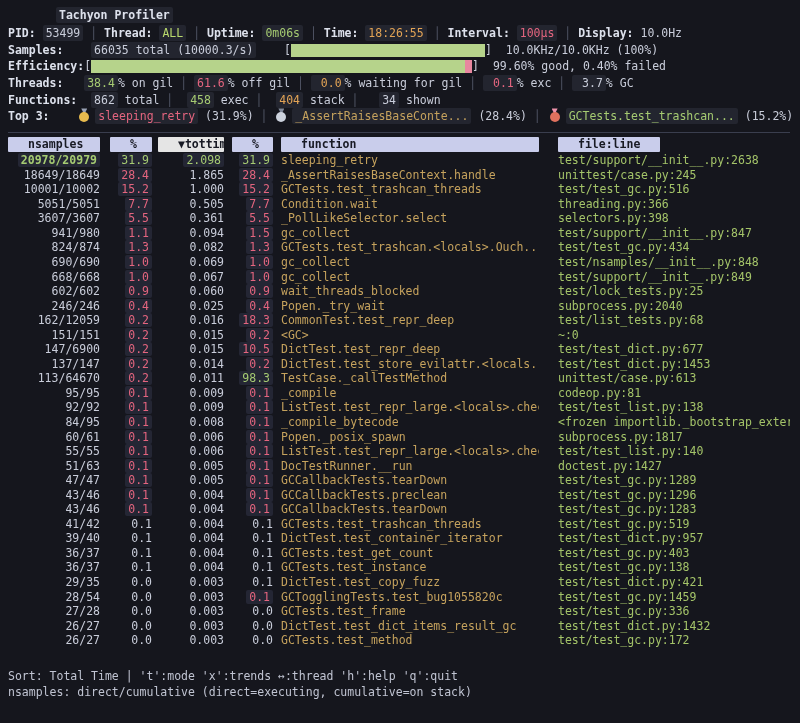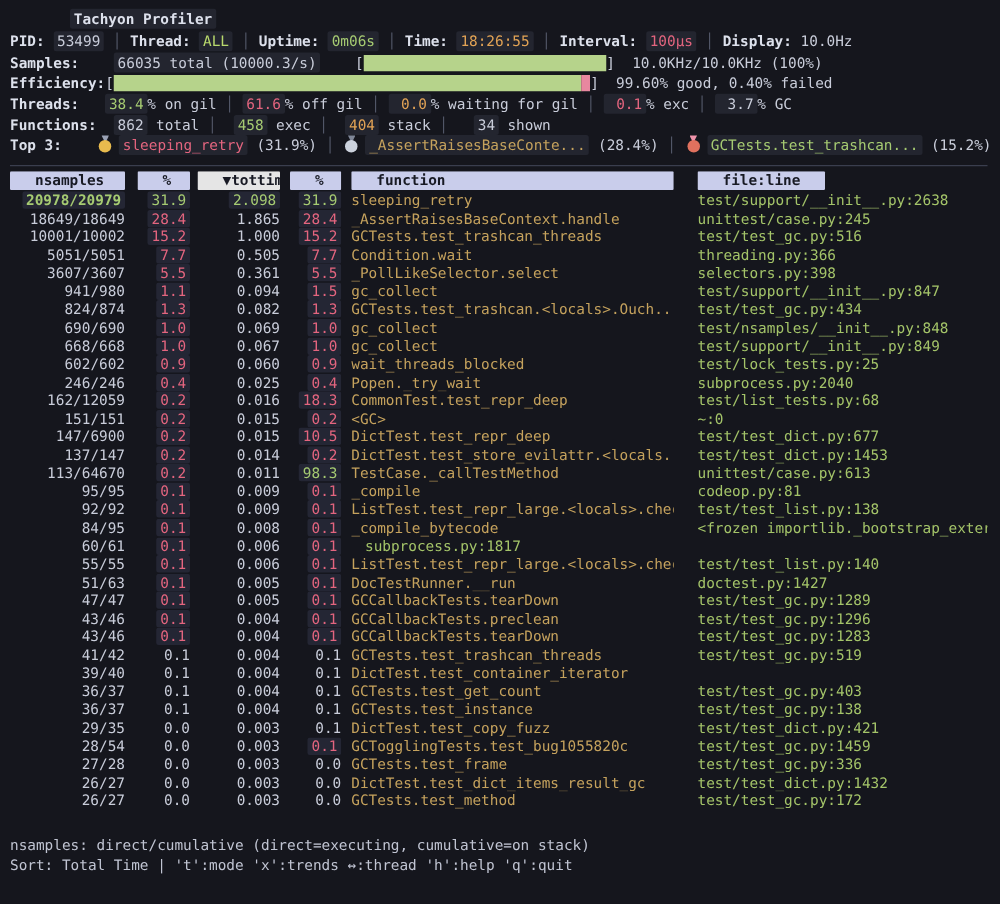--- a/index.html
+++ b/index.html
@@ -221,20 +221,21 @@
         <div class="cell c3"><span>0.008</span></div>
         <div class="cell c4"><span class="c-r vchip">0.1</span></div>
         <div class="cell c5"><span>_compile_bytecode</span></div>
         <div class="cell c6"><span>&lt;frozen importlib._bootstrap_external</span></div>
       </div>
       <div class="trow">
         <div class="cell c1"><span>60/61</span></div>
         <div class="cell c2"><span class="c-r vchip">0.1</span></div>
         <div class="cell c3"><span>0.006</span></div>
         <div class="cell c4"><span class="c-r vchip">0.1</span></div>
+        <div class="cell c5"><span>Popen._posix_spawn</span></div>
         <div class="cell c6"><span>subprocess.py:1817</span></div>
       </div>
       <div class="trow">
         <div class="cell c1"><span>55/55</span></div>
         <div class="cell c2"><span class="c-r vchip">0.1</span></div>
         <div class="cell c3"><span>0.006</span></div>
         <div class="cell c4"><span class="c-r vchip">0.1</span></div>
         <div class="cell c5"><span>ListTest.test_repr_large.&lt;locals&gt;.check</span></div>
         <div class="cell c6"><span>test/test_list.py:140</span></div>
       </div>
@@ -277,20 +278,21 @@
         <div class="cell c4"><span>0.1</span></div>
         <div class="cell c5"><span>GCTests.test_trashcan_threads</span></div>
         <div class="cell c6"><span>test/test_gc.py:519</span></div>
       </div>
       <div class="trow">
         <div class="cell c1"><span>39/40</span></div>
         <div class="cell c2"><span>0.1</span></div>
         <div class="cell c3"><span>0.004</span></div>
         <div class="cell c4"><span>0.1</span></div>
         <div class="cell c5"><span>DictTest.test_container_iterator</span></div>
+        <div class="cell c6"><span>test/test_dict.py:957</span></div>
       </div>
       <div class="trow">
         <div class="cell c1"><span>36/37</span></div>
         <div class="cell c2"><span>0.1</span></div>
         <div class="cell c3"><span>0.004</span></div>
         <div class="cell c4"><span>0.1</span></div>
         <div class="cell c5"><span>GCTests.test_get_count</span></div>
         <div class="cell c6"><span>test/test_gc.py:403</span></div>
       </div>
       <div class="trow">
@@ -337,16 +339,16 @@
         <div class="cell c1"><span>26/27</span></div>
         <div class="cell c2"><span>0.0</span></div>
         <div class="cell c3"><span>0.003</span></div>
         <div class="cell c4"><span>0.0</span></div>
         <div class="cell c5"><span>GCTests.test_method</span></div>
         <div class="cell c6"><span>test/test_gc.py:172</span></div>
       </div>
     </div>
 
   <div class="footer">
+    <div class="fline">Sort: Total Time | 't':mode 'x':trends ↔:thread 'h':help 'q':quit</div>
     <div class="fline">nsamples: direct/cumulative (direct=executing, cumulative=on stack)</div>
-    <div class="fline">Sort: Total Time | 't':mode 'x':trends ↔:thread 'h':help 'q':quit</div>
   </div>
 </div>
 
 </body></html>

